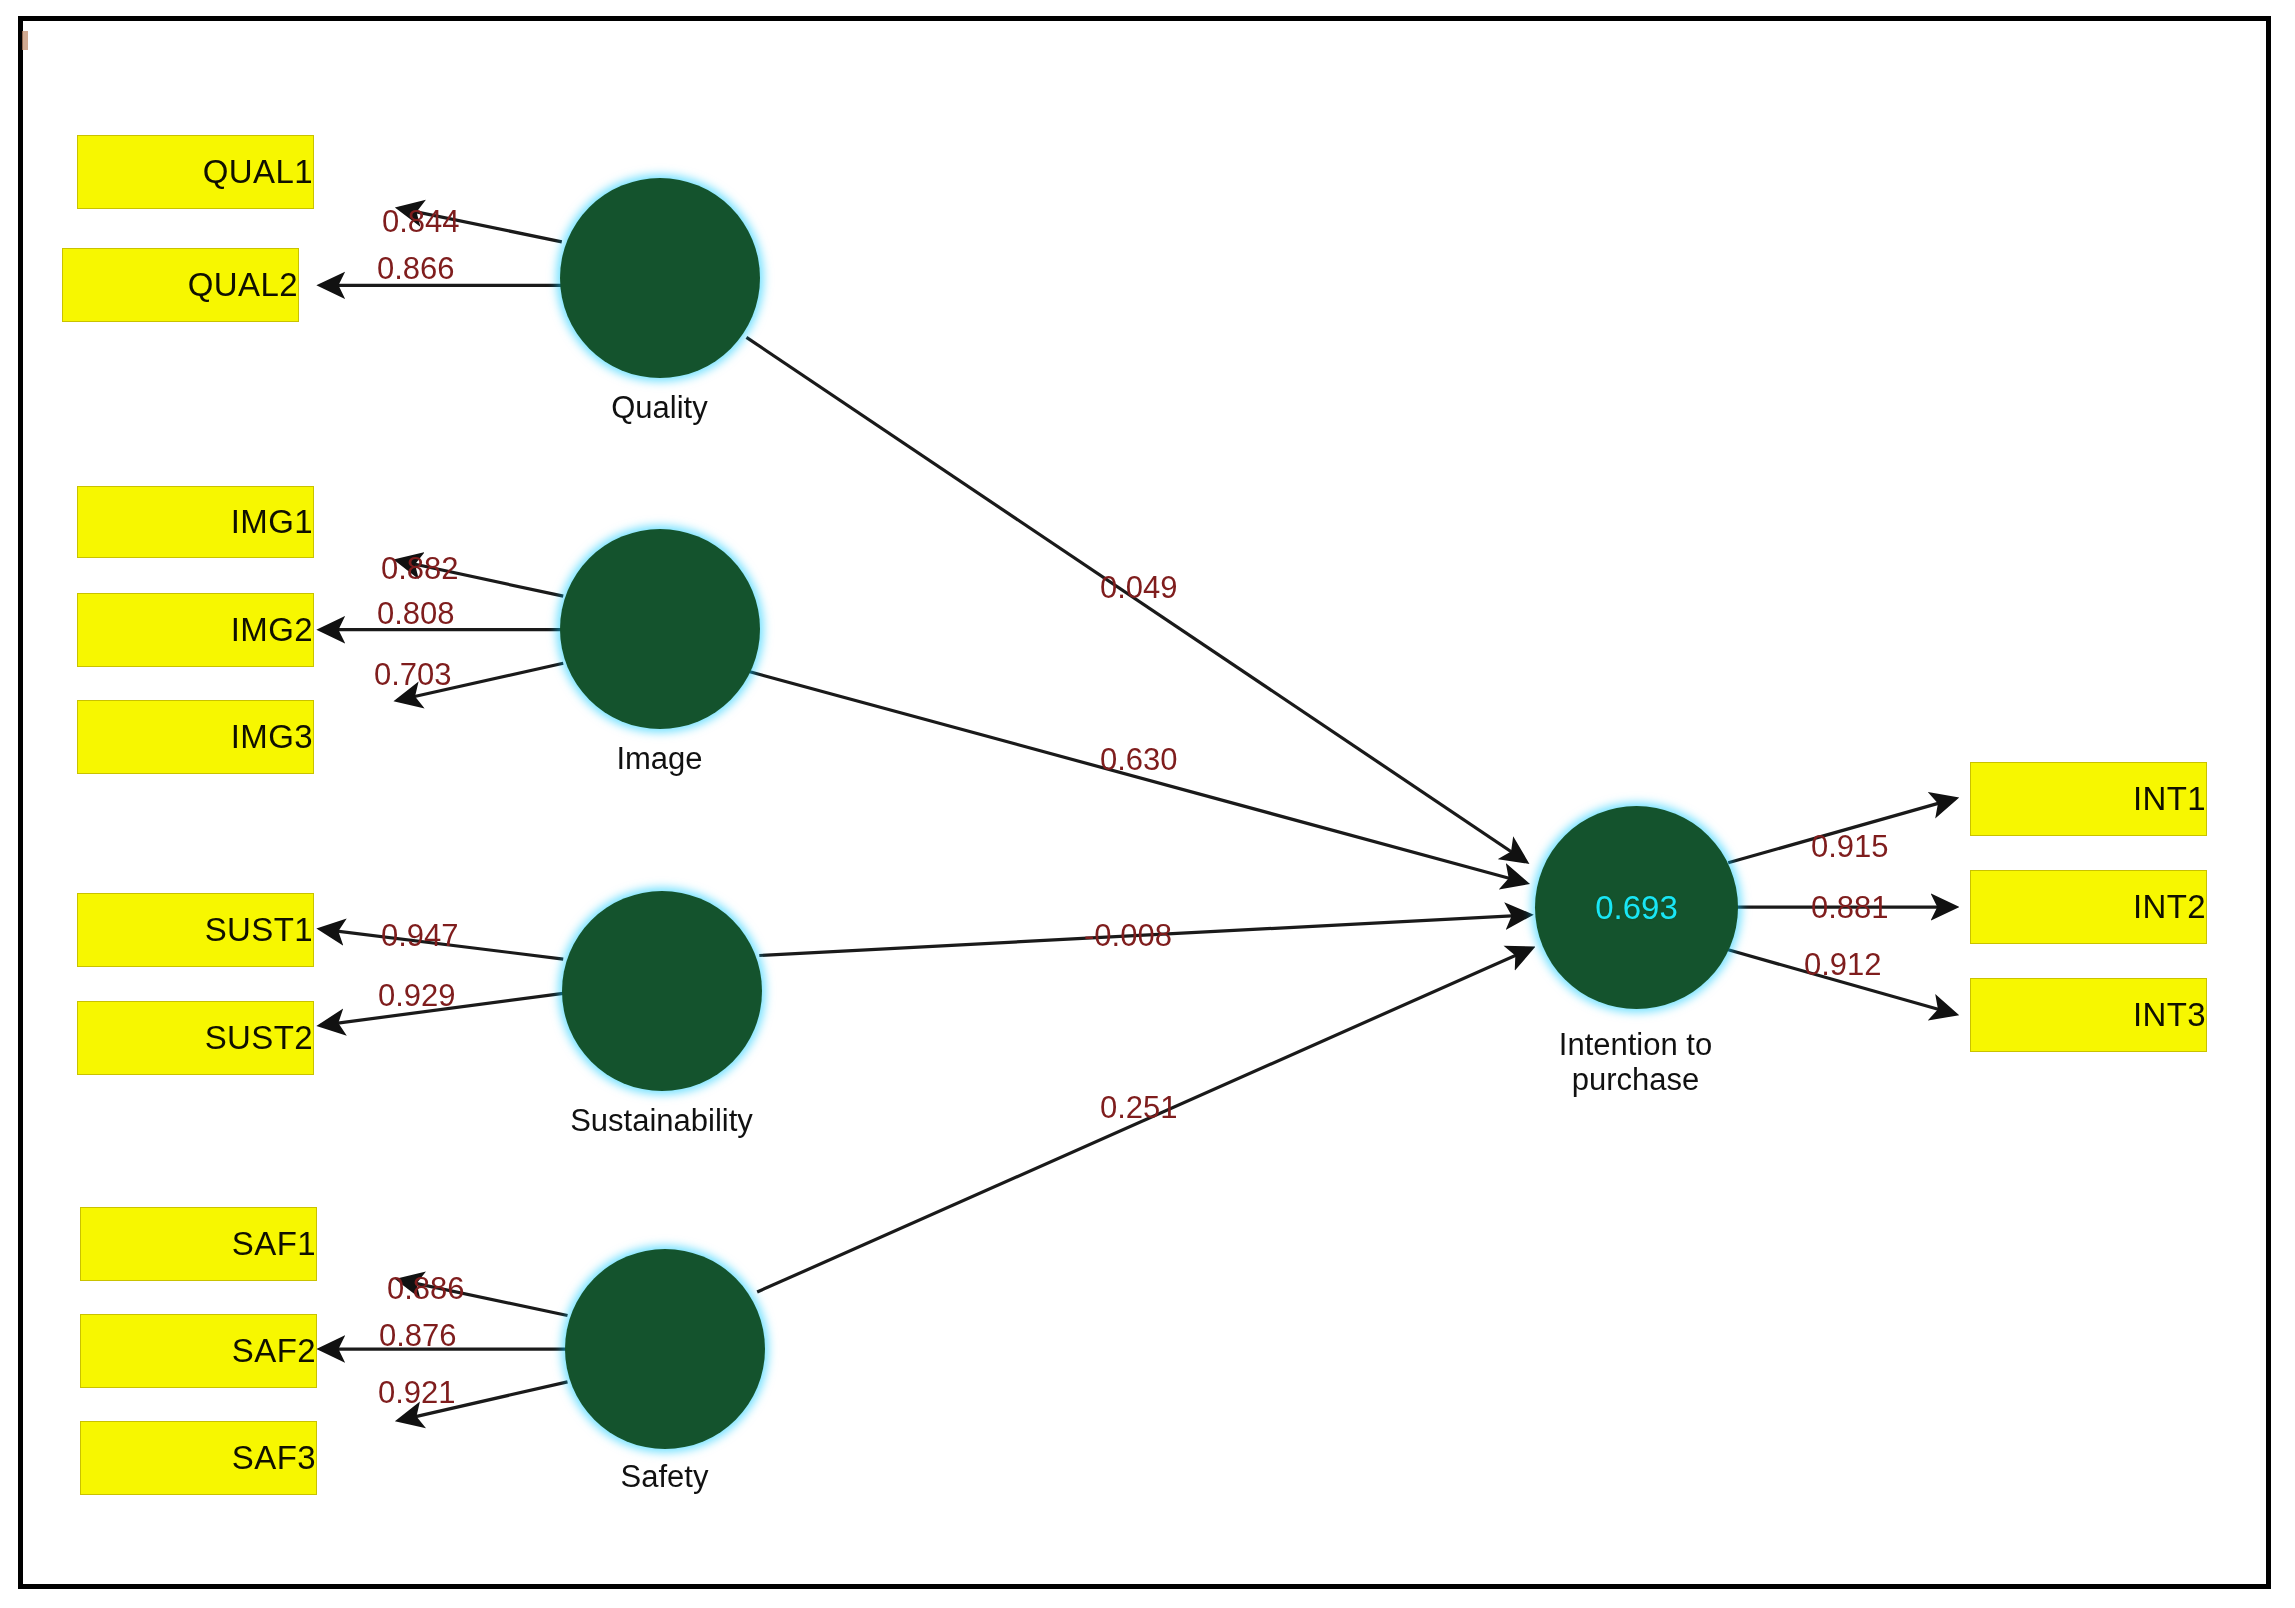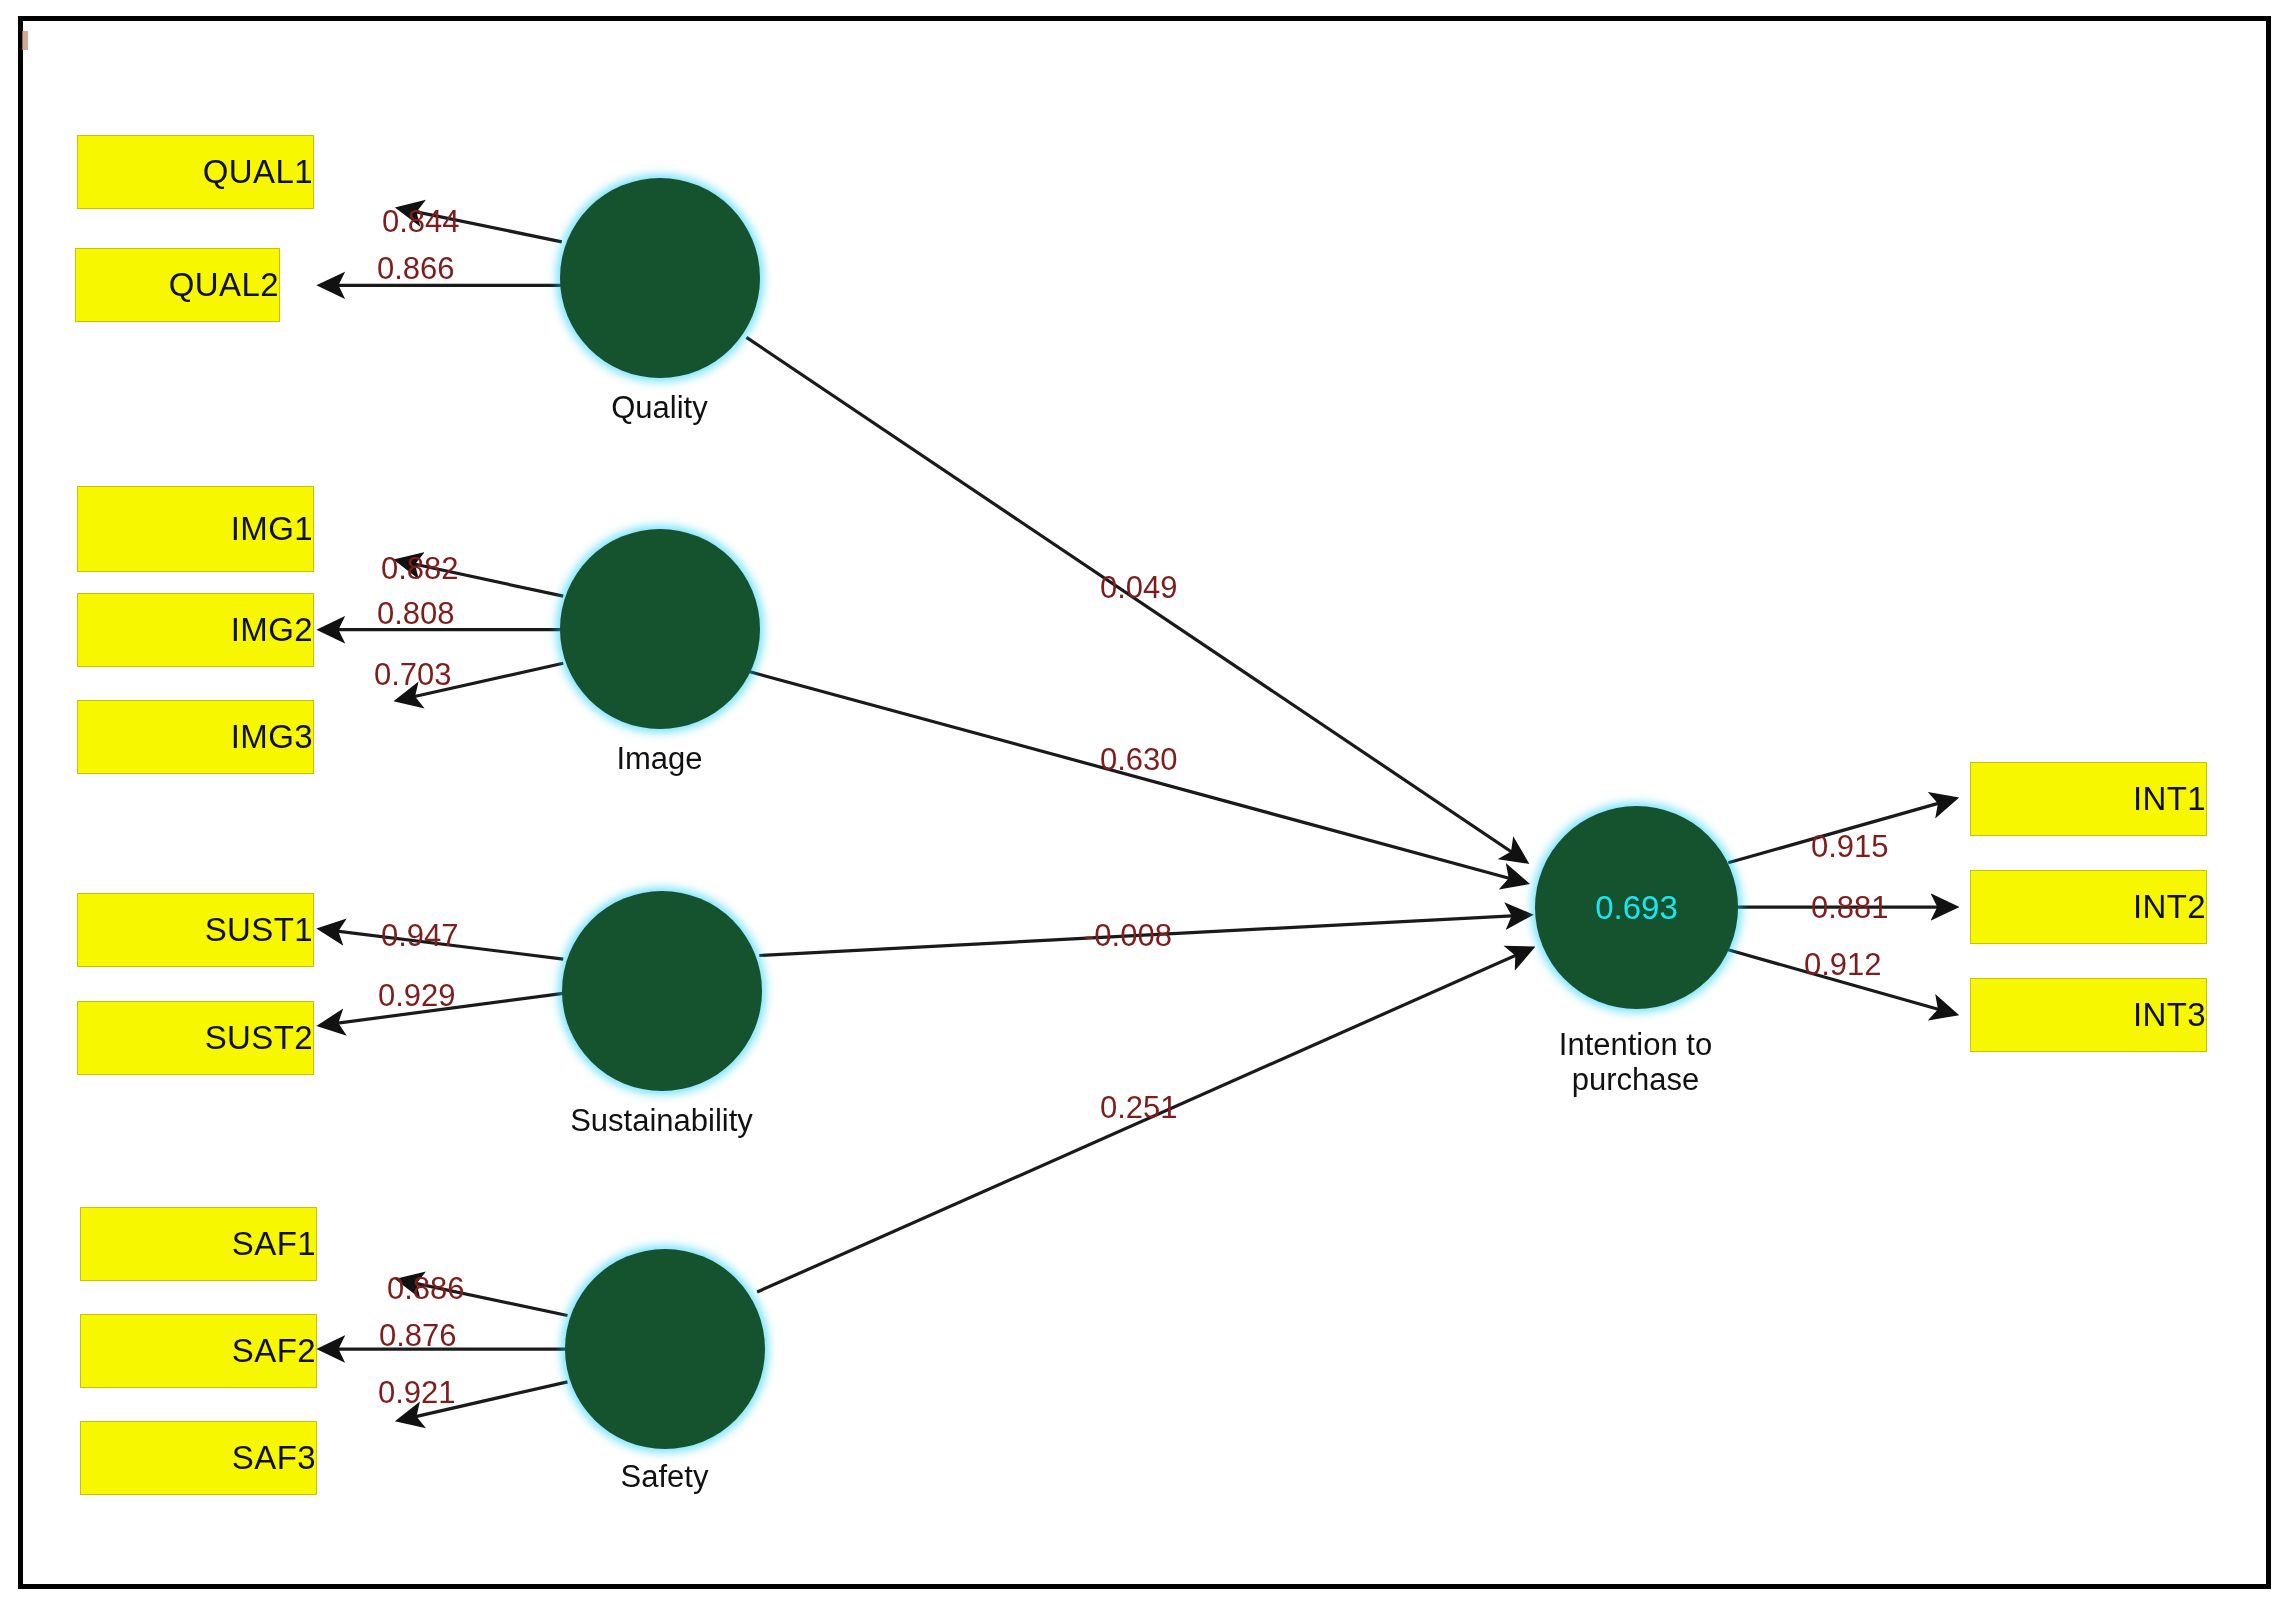--- a/index.html
+++ b/index.html
@@ -112,25 +112,25 @@
 
       <path d="M 2424,1210 L 2742,1120"></path>
       <path d="M 2434,1272 L 2742,1272"></path>
       <path d="M 2424,1332 L 2742,1422"></path>
     </g>
   </svg>
 
   <div class="ind-box" style="left:77px;top:135px;width:237px;height:74px;">
     <span>QUAL1</span>
   </div>
-  <div class="ind-box" style="left:75px;top:248px;width:205px;height:74px;">
+  <div class="ind-box" style="left:62px;top:248px;width:237px;height:74px;">
     <span>QUAL2</span>
   </div>
 
-  <div class="ind-box" style="left:77px;top:486px;width:237px;height:86px;">
+  <div class="ind-box" style="left:77px;top:486px;width:237px;height:72px;">
     <span>IMG1</span>
   </div>
   <div class="ind-box" style="left:77px;top:593px;width:237px;height:74px;">
     <span>IMG2</span>
   </div>
   <div class="ind-box" style="left:77px;top:700px;width:237px;height:74px;">
     <span>IMG3</span>
   </div>
 
   <div class="ind-box" style="left:77px;top:893px;width:237px;height:74px;">

